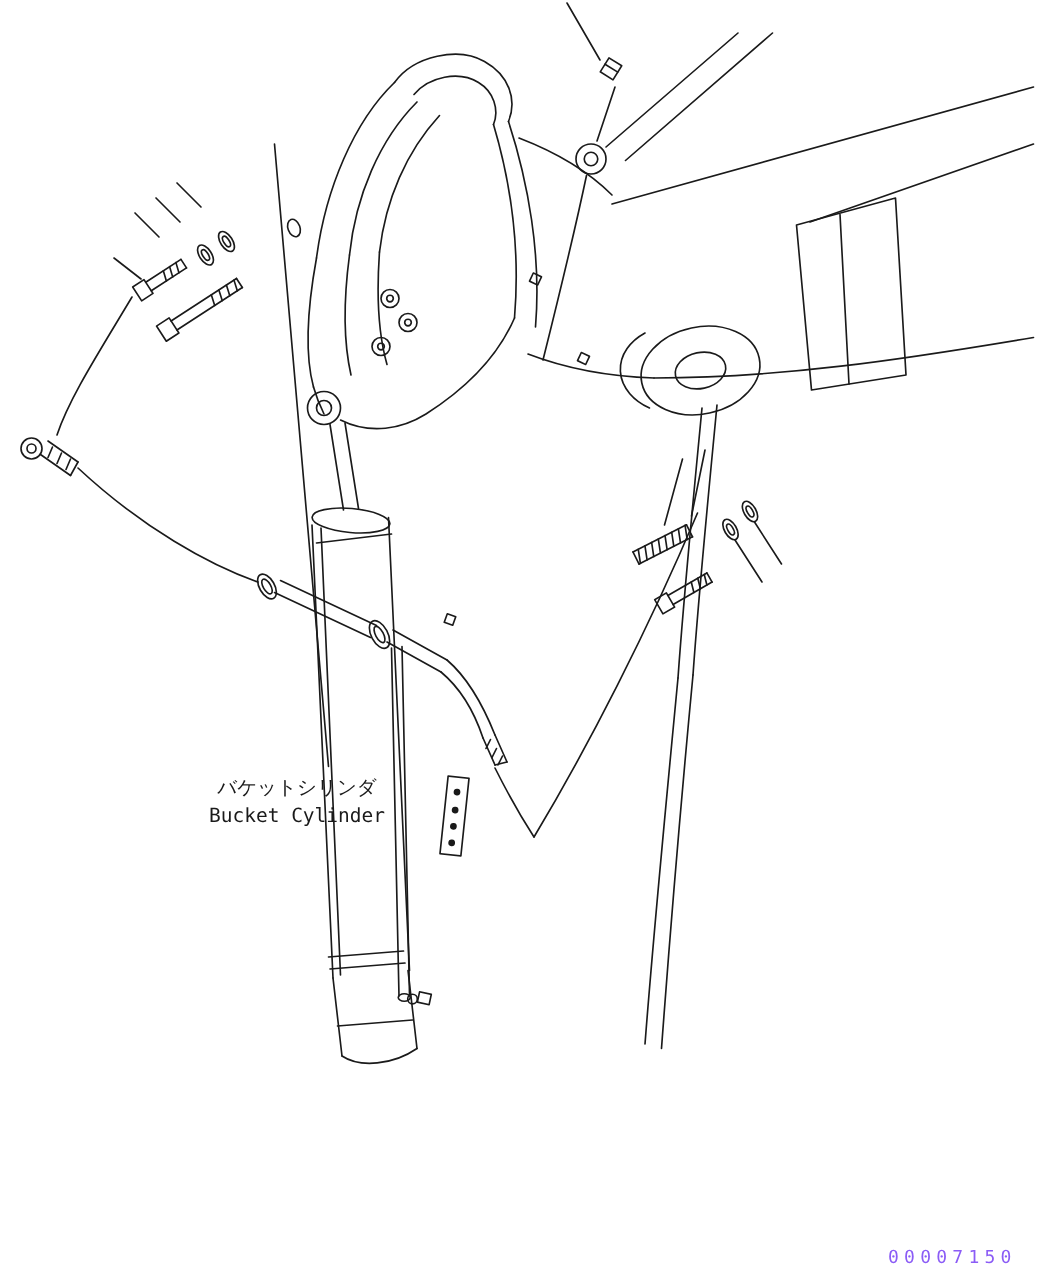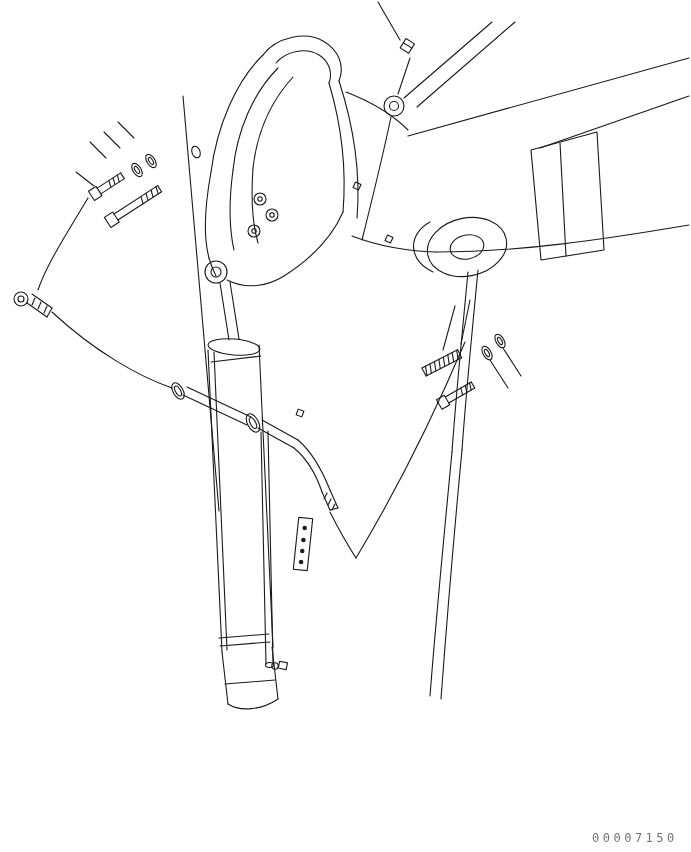--- a/index.html
+++ b/index.html
@@ -29,21 +29,21 @@
     color: #1a1a1a;
     font-family: "DejaVu Sans Mono", "DejaVu Sans", monospace;
     font-size: 13px;
     line-height: 1.45;
     white-space: nowrap;
   }
   .drawing-number {
     position: absolute;
     left: 592px;
     top: 831px;
-    color: #737373;
+    color: #8b5cf6;
     font-family: "DejaVu Sans Mono", monospace;
     font-size: 12px;
     letter-spacing: 3.5px;
     white-space: nowrap;
   }
 </style>
 </head>
 <body>
 
 <div class="page">
@@ -257,16 +257,20 @@
         </g>
         <g transform="translate(500,341) rotate(-30)">
           <ellipse rx="4" ry="7.5"></ellipse>
             <ellipse rx="1.8" ry="4"></ellipse>
         </g>
       </g>
 
     </g>
   </svg>
 
+  <div class="component-label">
+    <div>バケットシリンダ</div>
+    <div>Bucket Cylinder</div>
+  </div>
 
   <div class="drawing-number">00007150</div>
 
 </div>
 
 </body></html>

